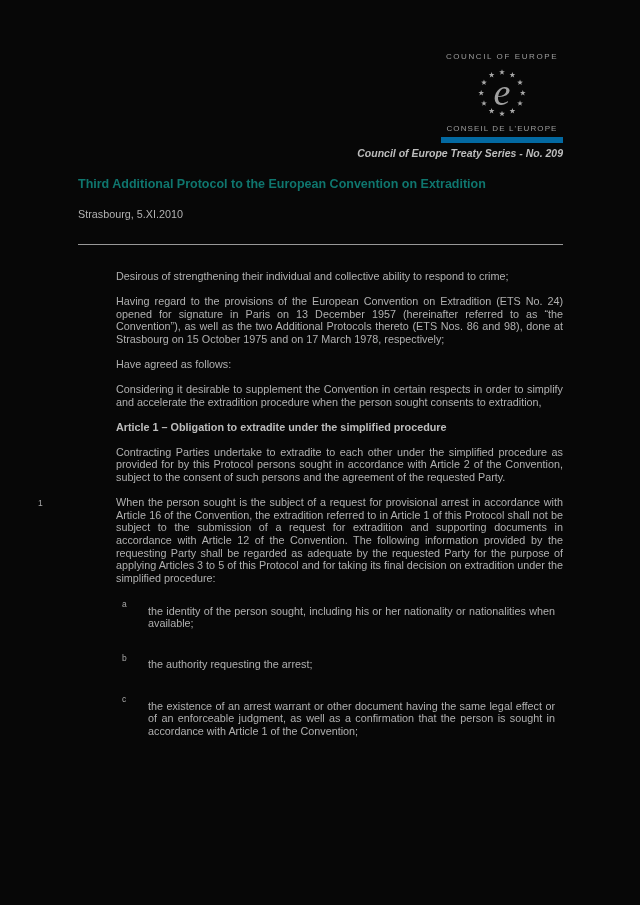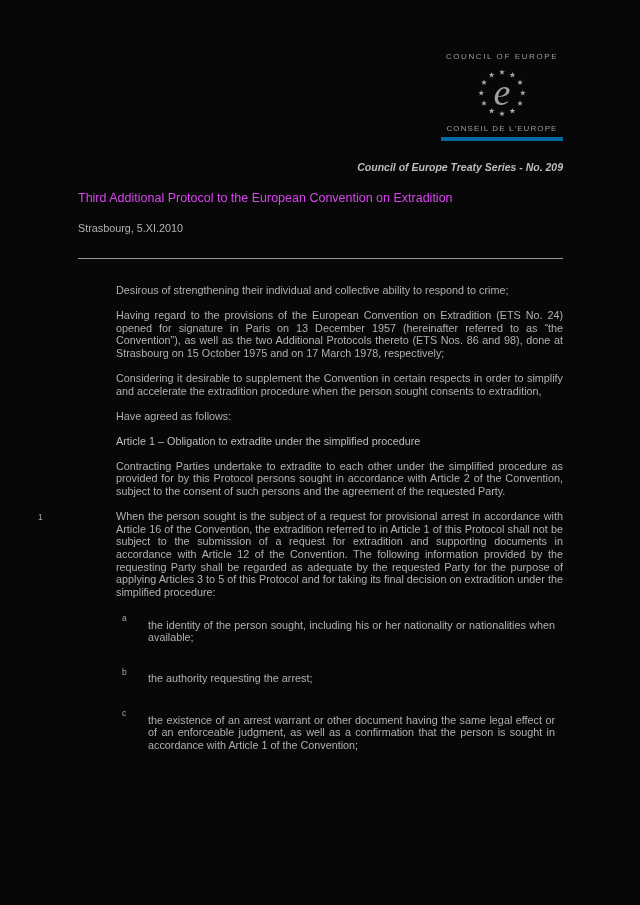--- a/index.html
+++ b/index.html
@@ -34,36 +34,36 @@
     display: block;
     width: 104px;
     height: 58px;
     margin: 3px auto 2px auto;
   }
   .logo-bottom {
     font-size: 8px;
     letter-spacing: 1.1px;
     white-space: nowrap;
     padding-bottom: 4px;
-    border-bottom: 4px solid #0369a1;
+    border-bottom: 6px solid #0369a1;
   }
   .series-line {
-    margin-top: 20px;
+    margin-top: 4px;
     text-align: right;
     font-size: 10.5px;
     font-weight: bold;
     font-style: italic;
     color: #bdbdbd;
   }
   
   .doc-title {
     margin: 18px 0 12px 0;
     font-size: 12.5px;
-    font-weight: normal;
-    color: #d946ef;
+    font-weight: bold;
+    color: #0f766e;
   }
   .place-date {
     margin-top: 17px;
     font-size: 10.8px;
   }
   .rule {
     border: 0;
     border-top: 1px solid #989898;
     margin: 24px 0 0 0;
   }
@@ -74,21 +74,21 @@
     font-size: 10.8px;
     line-height: 12.6px;
     text-align: justify;
     color: #b0b0b0;
   }
   .doc-body p {
     margin: 0 0 12.5px 0;
   }
   .article-heading {
     font-size: 10.8px;
-    font-weight: normal;
+    font-weight: bold;
     margin: 0 0 12.5px 0;
     color: #bdbdbd;
   }
   .numbered-item {
     position: relative;
   }
   .numbered-item .item-number {
     position: absolute;
     left: -78px;
     top: 1px;
@@ -147,22 +147,22 @@
   <h1 class="doc-title">Third Additional Protocol to the European Convention on Extradition</h1>
 
   <div class="place-date">Strasbourg, 5.XI.2010</div>
 
   <hr class="rule">
 
   <div class="doc-body">
 
     <p>Desirous of strengthening their individual and collective ability to respond to crime;</p>
     <p>Having regard to the provisions of the European Convention on Extradition (ETS No. 24) opened for signature in Paris on 13 December 1957 (hereinafter referred to as “the Convention”), as well as the two Additional Protocols thereto (ETS Nos. 86 and 98), done at Strasbourg on 15 October 1975 and on 17 March 1978, respectively;</p>
+    <p>Have agreed as follows:</p>
     <p>Considering it desirable to supplement the Convention in certain respects in order to simplify and accelerate the extradition procedure when the person sought consents to extradition,</p>
-    <p>Have agreed as follows:</p>
 
     <h2 class="article-heading">Article 1 – Obligation to extradite under the simplified procedure</h2>
     <p>Contracting Parties undertake to extradite to each other under the simplified procedure as provided for by this Protocol persons sought in accordance with Article 2 of the Convention, subject to the consent of such persons and the agreement of the requested Party.</p>
 
 
     <div class="numbered-item">
       <span class="item-number">1</span>
       <p>When the person sought is the subject of a request for provisional arrest in accordance with Article 16 of the Convention, the extradition referred to in Article 1 of this Protocol shall not be subject to the submission of a request for extradition and supporting documents in accordance with Article 12 of the Convention. The following information provided by the requesting Party shall be regarded as adequate by the requested Party for the purpose of applying Articles 3 to 5 of this Protocol and for taking its final decision on extradition under the simplified procedure:</p>
     </div>
 

